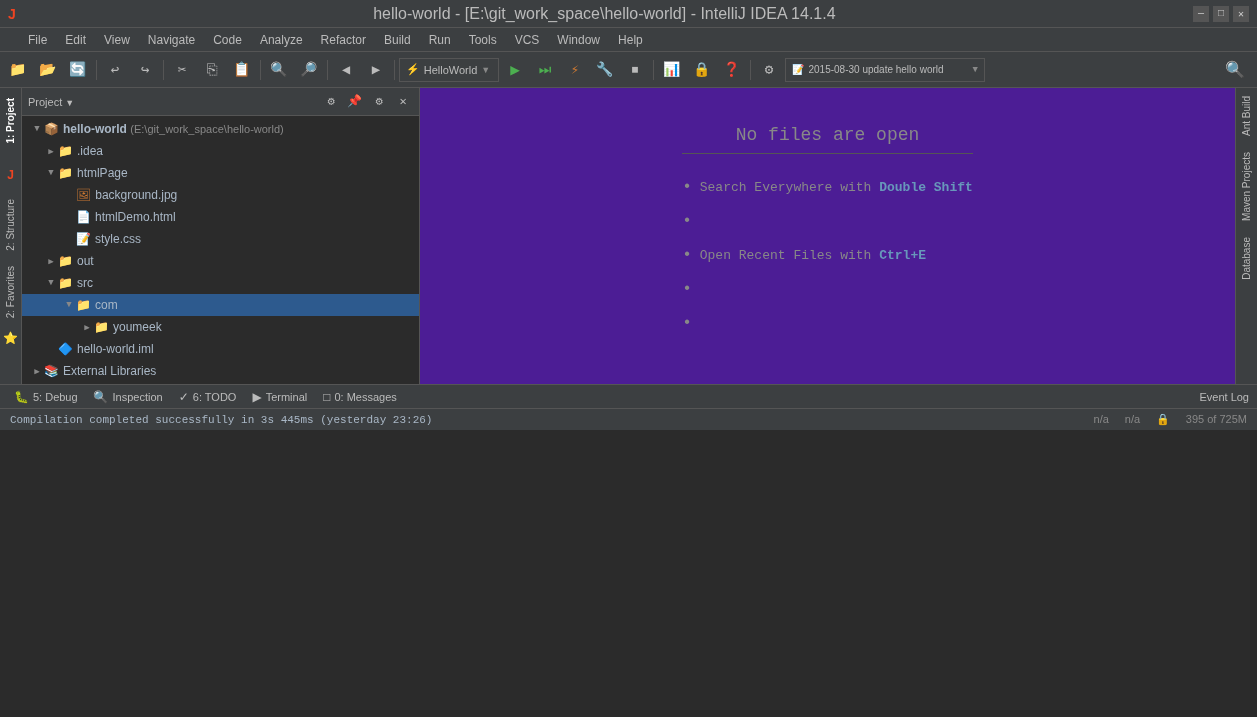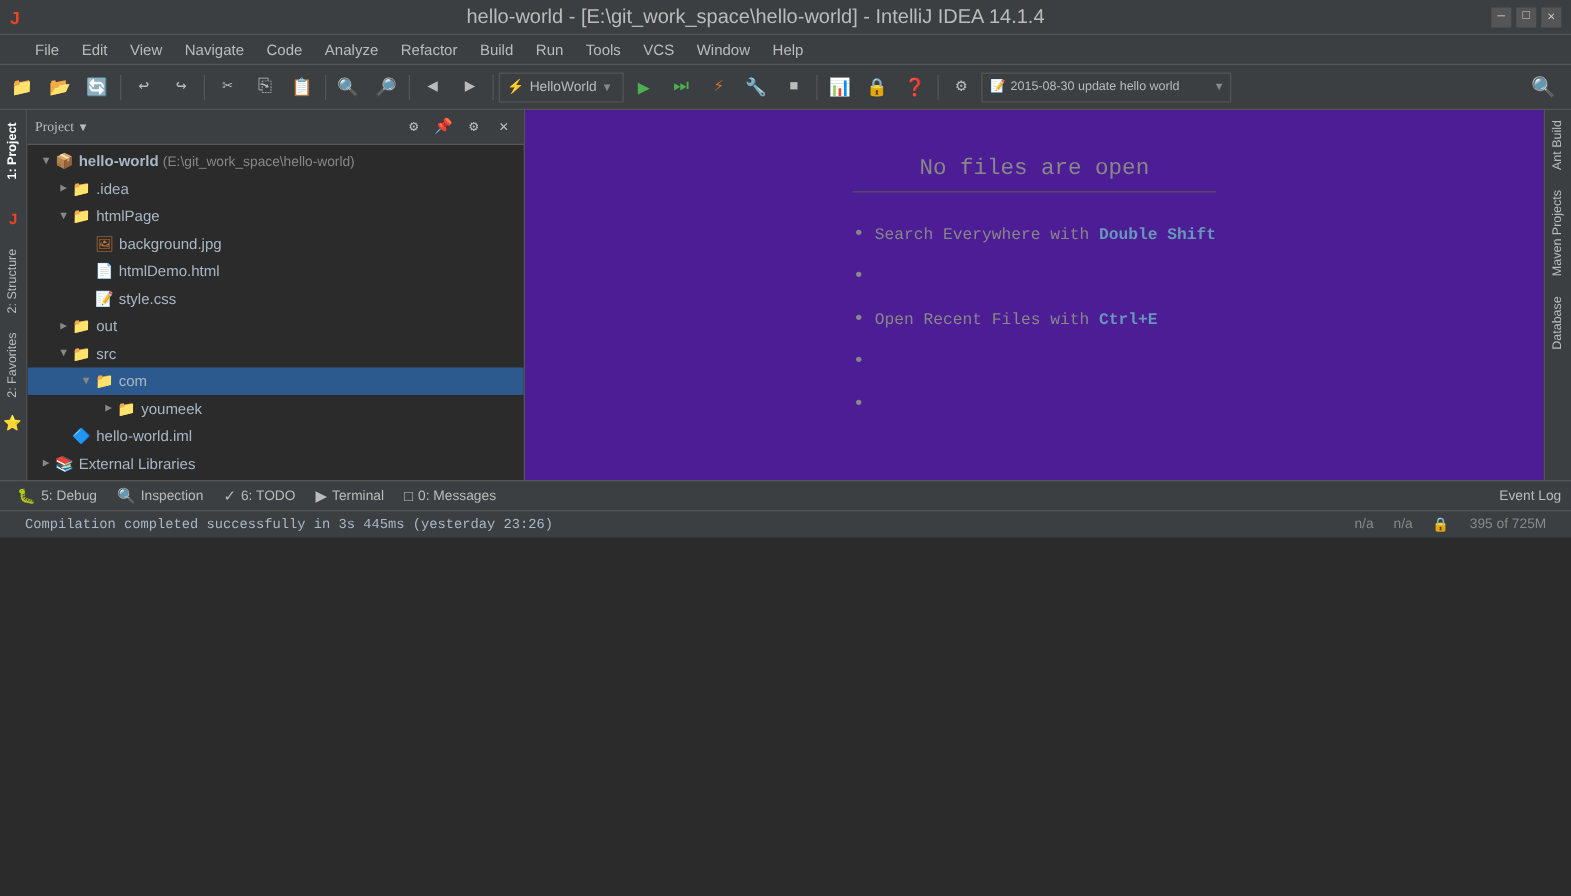--- a/index.html
+++ b/index.html
@@ -152,21 +152,21 @@
       height: 28px;
       display: flex;
       align-items: center;
       padding: 0 6px;
       border-bottom: 1px solid #555;
       gap: 4px;
     }
     .panel-title {
       color: #bbb;
       font-size: 11px;
-      font-family: Liberation Serif, serif;
+      font-family: Liberation Sans, sans-serif;
       flex: 1;
     }
     .panel-icon-btn {
       width: 20px;
       height: 20px;
       display: flex;
       align-items: center;
       justify-content: center;
       color: #bbb;
       cursor: pointer;
@@ -309,21 +309,21 @@
       font-family: Arial, sans-serif;
     }
 
     
     #bottom-bar {
       height: 22px;
       background: #3c3f41;
       border-top: 1px solid #555;
       display: flex;
       align-items: center;
-      padding: 0 20px;
+      padding: 0 10px;
     }
     #status-text {
       color: #a9b7c6;
       font-family: 'Courier New', monospace;
       font-size: 11px;
     }
     #bottom-right {
       margin-left: auto;
       display: flex;
       gap: 16px;

